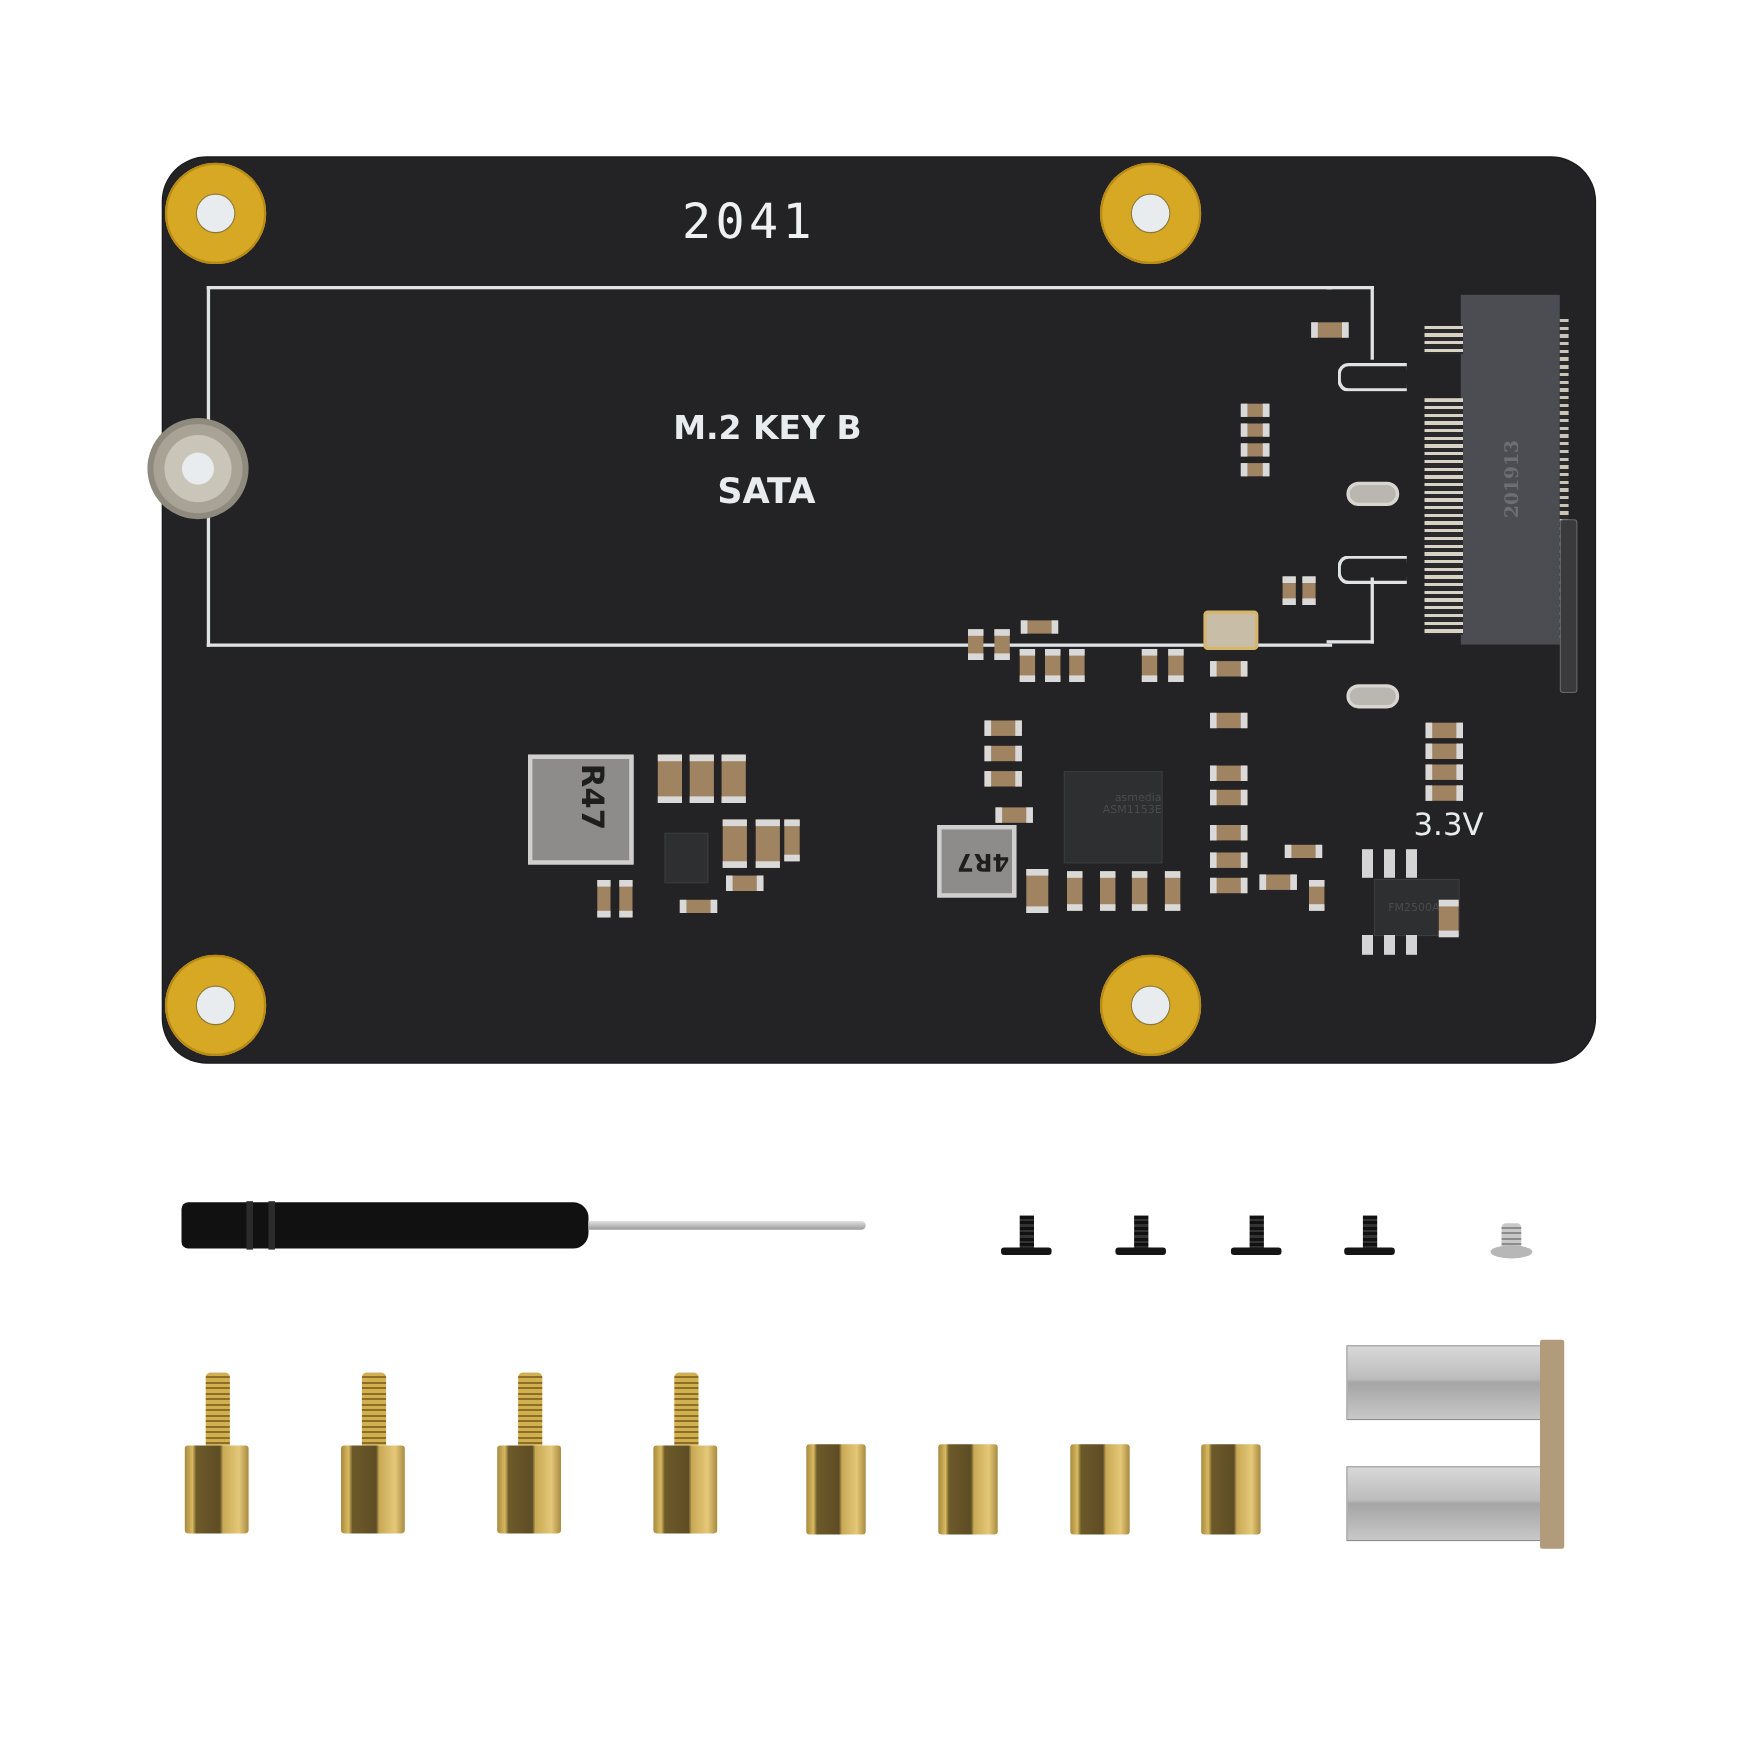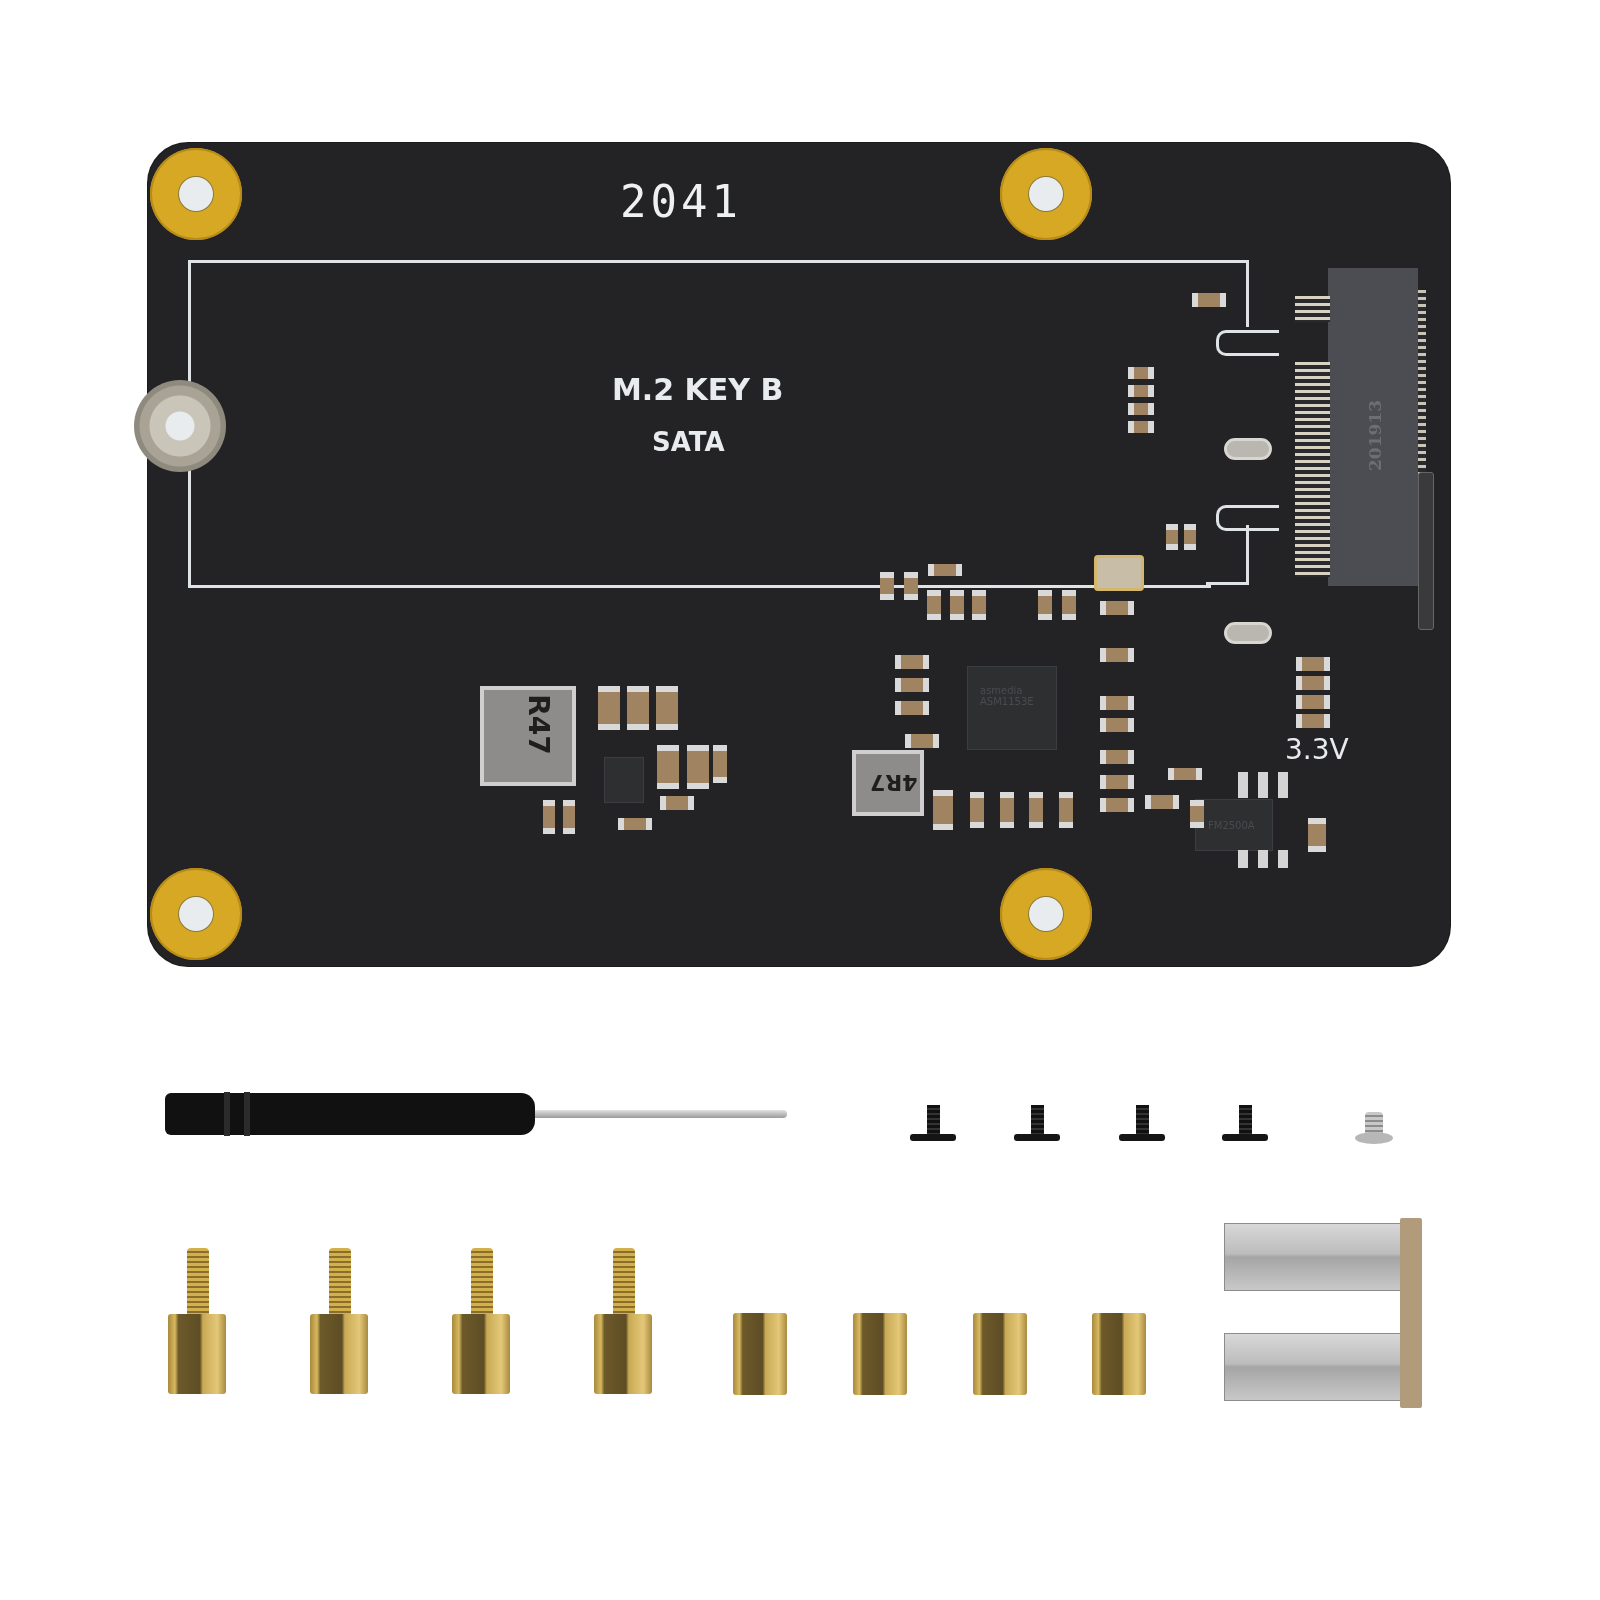--- a/index.html
+++ b/index.html
@@ -56,38 +56,38 @@
 
 <div class="abs outline" style="left:188px;top:260px;width:1020px;height:322px;border-right:none;"></div>
 <div class="abs outline" style="left:1206px;top:260px;width:40px;height:64px;border-left:none;border-bottom:none;border-radius:0 0 0 0;"></div>
 <div class="abs outline" style="left:1216px;top:330px;width:60px;height:20px;border-right:none;border-radius:10px 0 0 10px;"></div>
 <div class="abs outline" style="left:1216px;top:505px;width:60px;height:20px;border-right:none;border-radius:10px 0 0 10px;"></div>
 <div class="abs outline" style="left:1206px;top:525px;width:40px;height:57px;border-left:none;border-top:none;"></div>
 
 <div class="abs standoff-screw" style="left:134px;top:380px;"></div>
 
 <div class="abs silk" style="left:612px;top:372px;font-size:30px;">M.2 KEY B</div>
-<div class="abs silk" style="left:652px;top:427px;font-size:26px;">SATA</div>
+<div class="abs silk" style="left:652px;top:427px;font-size:32px;">SATA</div>
 
 <div class="abs conn" style="left:1328px;top:268px;width:90px;height:318px;"></div>
 <div class="abs pins" style="left:1295px;top:296px;width:35px;height:26px;"></div>
 <div class="abs pins" style="left:1295px;top:362px;width:35px;height:215px;"></div>
 <div class="abs pins-r" style="left:1418px;top:290px;width:8px;height:290px;"></div>
 <div class="abs" style="left:1365px;top:400px;font-size:17px;color:#6d6e72;writing-mode:vertical-rl;transform:rotate(180deg);font-family:'DejaVu Serif',serif;font-weight:bold;">201913</div>
 
 <div class="abs oval" style="left:1224px;top:438px;width:48px;height:22px;"></div>
 <div class="abs oval" style="left:1224px;top:622px;width:48px;height:22px;"></div>
 
 <div class="abs" style="left:1094px;top:555px;width:44px;height:30px;background:#c8bea8;border:3px solid #d6b66a;border-radius:4px;"></div>
 
-<div class="abs chip" style="left:968px;top:667px;width:88px;height:82px;">
+<div class="abs chip" style="left:968px;top:702px;width:88px;height:82px;text-align:right;">
   <div class="chiptext" style="padding:18px 0 0 12px;">asmedia ASM1153E</div>
 </div>
 
-<div class="abs chip" style="left:1196px;top:800px;width:76px;height:50px;">
+<div class="abs chip" style="left:1250px;top:800px;width:76px;height:50px;">
   <div class="chiptext" style="padding:20px 0 0 12px;">FM2500A</div>
 </div>
 <div class="abs" style="left:1238px;top:772px;width:60px;height:26px;background:repeating-linear-gradient(90deg,#d4d4d4 0 10px,transparent 10px 20px);"></div>
 <div class="abs" style="left:1238px;top:850px;width:60px;height:18px;background:repeating-linear-gradient(90deg,#d4d4d4 0 10px,transparent 10px 20px);"></div>
 
 <div class="abs silk" style="left:1285px;top:733px;font-size:28px;font-weight:normal;">3.3V</div>
 
 <div class="abs inductor" style="left:480px;top:686px;width:96px;height:100px;">
   <div style="position:absolute;left:24px;top:18px;font-size:28px;font-weight:bold;color:#1e1e1e;transform:rotate(90deg);">R47</div>
 </div>

